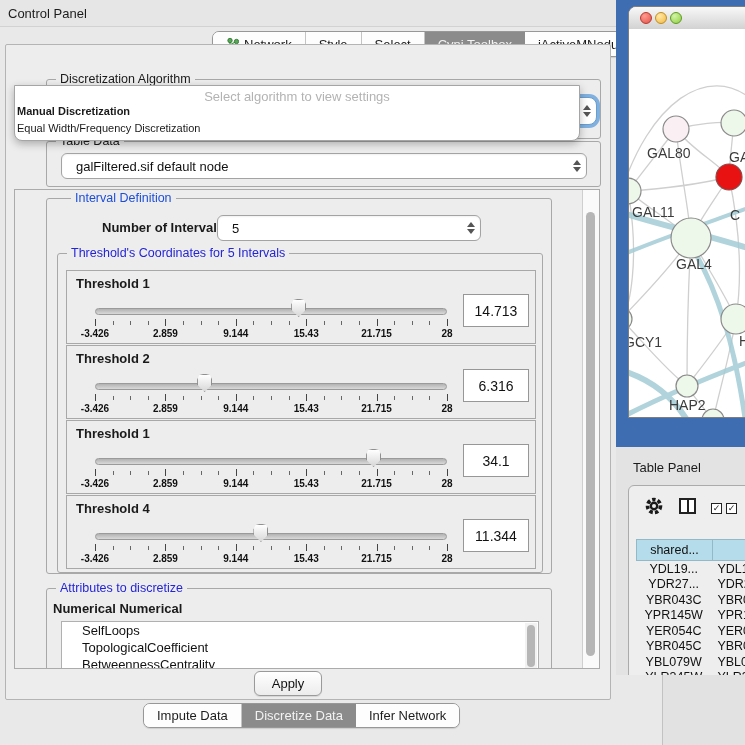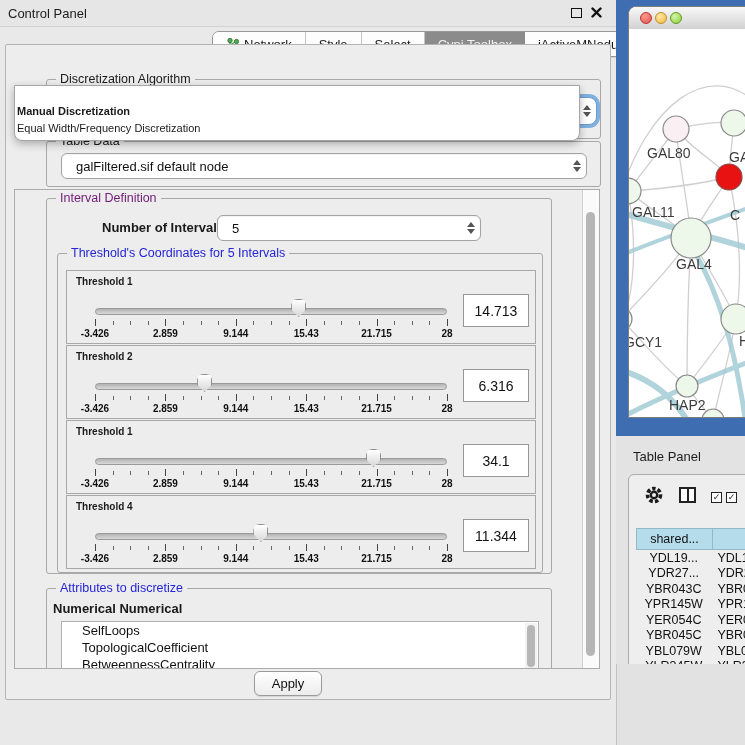--- a/index.html
+++ b/index.html
@@ -2,21 +2,21 @@
 <html><head>
 <meta charset="utf-8">
 <style>
   html,body{margin:0;padding:0;}
   body{width:745px;height:745px;overflow:hidden;position:relative;background:#e2e2e2;
        font-family:"Liberation Sans",sans-serif;font-size:13px;color:#1a1a1a;
        -webkit-font-smoothing:antialiased;}
 
   
   .control-panel{position:absolute;left:0;top:0;width:616px;height:745px;background:#e9e9e9;
-                 border-right:1px solid #c2c2c2;}
+                 border-right:1px solid #c2c2c2;padding-left:46px;}
   .cp-titlebar{position:absolute;left:0;top:0;width:100%;height:26px;background:#e6e6e6;
                border-bottom:1px solid #d2d2d2;}
   .cp-title{position:absolute;left:8px;top:6px;font-size:13px;color:#1c1c1c;}
   .cp-win-icons{position:absolute;right:14px;top:7px;display:flex;gap:9px;align-items:center;}
   .float-glyph{width:9px;height:8px;border:1.5px solid #111;display:inline-block;}
 
   
   .seg-group{position:absolute;display:flex;background:#fff;border:1px solid #979797;
              border-radius:7px;overflow:hidden;height:24px;box-shadow:0 1px 1px rgba(0,0,0,.12);}
   .seg{display:flex;align-items:center;gap:5px;padding:0 13px;font-size:13px;color:#1c1c1c;
@@ -24,21 +24,21 @@
   .seg:last-child{border-right:none;}
   .seg.selected{background:#8b8b8b;color:#f3f3f3;border-right:none;}
 
   .cp-content{position:absolute;left:5px;top:44px;width:604px;height:654px;background:#ededed;
               border:1px solid #b4b4b4;border-radius:2px;}
 
   
   .group{position:absolute;border:1px solid #a8a8a8;border-radius:3px;}
   .legend{position:absolute;top:-8px;left:9px;background:#ededed;padding:0 4px;font-size:12.5px;
           white-space:nowrap;}
-  .legend.green{color:#701a75;}
+  .legend.green{color:#1d4ed8;margin-left:15px;}
   .legend.blue{color:#2424d8;}
 
   
   .combo{position:absolute;background:#fff;border:1px solid #a3a3a3;border-radius:6px;
          display:flex;align-items:center;box-shadow:inset 0 1px 2px rgba(0,0,0,.06);}
   .combo .val{flex:1;padding-left:14px;font-size:13px;color:#111;white-space:nowrap;overflow:hidden;}
   .stepper{width:18px;display:flex;flex-direction:column;align-items:center;gap:2px;}
   .tri-up{width:0;height:0;border-left:4px solid transparent;border-right:4px solid transparent;
           border-bottom:5px solid #555;}
   .tri-down{width:0;height:0;border-left:4px solid transparent;border-right:4px solid transparent;
@@ -60,21 +60,21 @@
   .vscroll{position:absolute;right:0;top:0;width:16px;height:100%;background:#fafafa;
            border-left:1px solid #cfcfcf;}
   .vscroll .thumb-v{position:absolute;left:3px;top:22px;width:9px;height:444px;background:#b6b6b6;
                     border-radius:5px;}
 
   
   .num-label{position:absolute;left:55px;top:21px;font-weight:bold;font-size:13px;}
   
   .threshold-box{position:absolute;left:8px;width:468px;height:72px;border:1px solid #a8a8a8;
                  background:#ededed;}
-  .th-label{position:absolute;left:9px;top:5px;font-weight:bold;font-size:10px;}
+  .th-label{position:absolute;left:9px;top:5px;font-weight:bold;font-size:13px;}
   .track-wrap{position:absolute;left:28px;top:28px;width:352px;height:42px;}
   .track{position:absolute;left:0;top:9px;width:100%;height:7px;border-radius:4px;
          background:linear-gradient(#b2b2b2,#d9d9d9);border:1px solid #9a9a9a;box-sizing:border-box;}
   .thumb{position:absolute;top:0;width:15px;height:18px;
          background:linear-gradient(#ffffff,#d8d8d8);border:1px solid #8f8f8f;box-sizing:border-box;
          clip-path:polygon(0% 30%,15% 5%,40% 0%,60% 0%,85% 5%,100% 30%,100% 58%,50% 100%,0% 58%);}
   .ticks{position:absolute;left:0;top:20px;width:100%;height:8px;}
   .tick{position:absolute;top:2px;width:1px;height:4px;background:#666;}
   .tick.major{top:0;height:7px;background:#444;}
   .scale-labels{position:absolute;left:0;top:29px;width:100%;height:12px;}
@@ -100,21 +100,21 @@
   .net-window{position:absolute;left:628px;top:6px;width:120px;height:412px;background:#fff;
               border:1px solid #7e7e7e;border-radius:8px 0 0 0;overflow:hidden;box-sizing:border-box;}
   .net-titlebar{position:absolute;left:0;top:0;width:100%;height:22px;
                 background:linear-gradient(#f8f8f8,#d2d2d2);border-bottom:1px solid #a9a9a9;}
   .tl{position:absolute;top:5px;width:12px;height:12px;border-radius:50%;box-sizing:border-box;}
   .tl.red{left:11px;background:radial-gradient(circle at 35% 30%,#ff9a90,#e3544a);border:1px solid #b8372f;}
   .tl.yellow{left:26px;background:radial-gradient(circle at 35% 30%,#ffe9a8,#f3b842);border:1px solid #c08e22;}
   .tl.green{left:41px;background:radial-gradient(circle at 35% 30%,#d2f5a8,#8fce3e);border:1px solid #5f9a22;}
   .net-canvas{position:absolute;left:0;top:22px;width:118px;height:389px;background:#fff;overflow:hidden;}
 
-  .table-panel{position:absolute;left:616px;top:436px;width:129px;height:228px;background:#e3e3e3;overflow:hidden;}
+  .table-panel{position:absolute;left:616px;top:447px;width:129px;height:228px;background:#e3e3e3;overflow:hidden;}
   .tp-title{position:absolute;left:17px;top:13px;font-size:13px;color:#1c1c1c;}
   .tp-inner{position:absolute;left:12px;top:38px;width:140px;height:230px;background:#eeeeee;
             border:1px solid #ababab;border-radius:6px;}
   .tp-toolbar{position:absolute;left:0;top:0;width:100%;height:44px;}
   .cols-icon{position:absolute;left:50px;top:12px;width:17px;height:16px;border:2px solid #222;
              box-sizing:border-box;background:#fff;}
   .cols-icon:before{content:"";position:absolute;left:50%;top:0;width:2px;height:100%;background:#222;transform:translateX(-50%);}
   .cb-icon{position:absolute;top:17px;width:11px;height:11px;border:1.5px solid #222;box-sizing:border-box;
            font-size:9px;line-height:8px;text-align:center;color:#222;background:#fff;}
   .tp-table{position:absolute;left:7px;top:53px;width:150px;}
@@ -192,20 +192,21 @@
     </div>
     <div class="combo" style="left:55px;top:108px;width:524px;height:24px;">
       <span class="val">galFiltered.sif default node</span>
       <span class="stepper">
           <span class="tri-up"></span>
           <span class="tri-down"></span>
         </span>
     </div>
 
     <div class="popup">
+      <div class="ph">Select algorithm to view settings</div>
       <div class="opt b">Manual Discretization</div>
       <div class="opt r">Equal Width/Frequency Discretization</div>
     </div>
 
     <div class="scrollpane">
 
       <div class="group" style="left:31px;top:8px;width:504px;height:374px;">
         <span class="legend green">Interval Definition</span>
 
         <span class="num-label">Number of Intervals</span>
@@ -398,20 +399,31 @@
       </div>
 
       <div class="vscroll">
         <div class="thumb-v"></div>
       </div>
     </div>
 
     <div class="apply-btn">Apply</div>
   </div>
 
+  <div class="seg-group" style="left:143px;top:703px;height:23px;">
+    <div class="seg">
+      <span>Impute Data</span>
+    </div>
+    <div class="seg selected">
+      <span>Discretize Data</span>
+    </div>
+    <div class="seg">
+      <span>Infer Network</span>
+    </div>
+  </div>
 </div>
 
 <div class="desktop"></div>
 
 <div class="net-window">
   <div class="net-titlebar">
     <span class="tl red"></span>
     <span class="tl yellow"></span>
     <span class="tl green"></span>
   </div>

